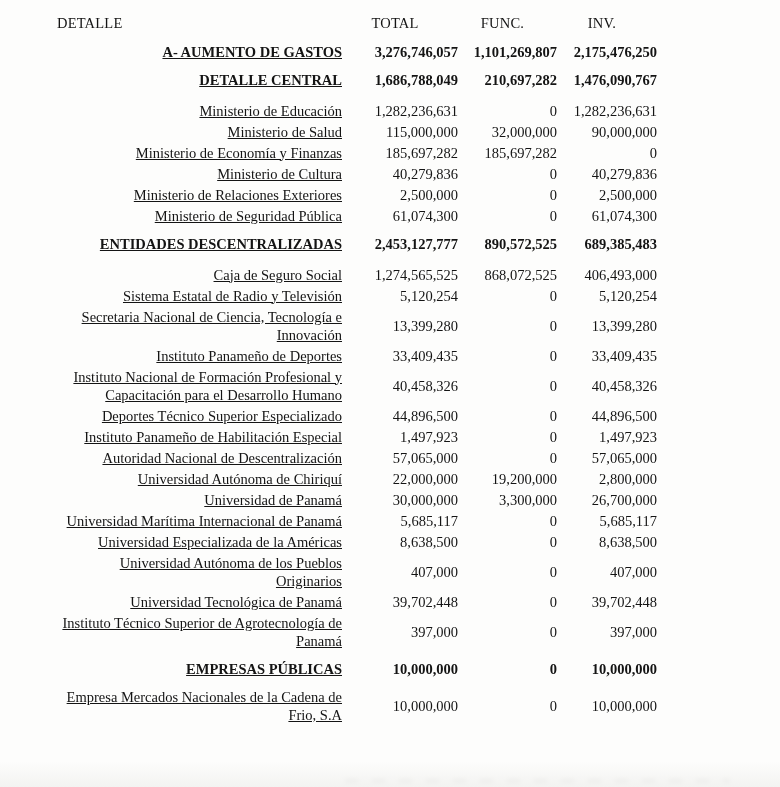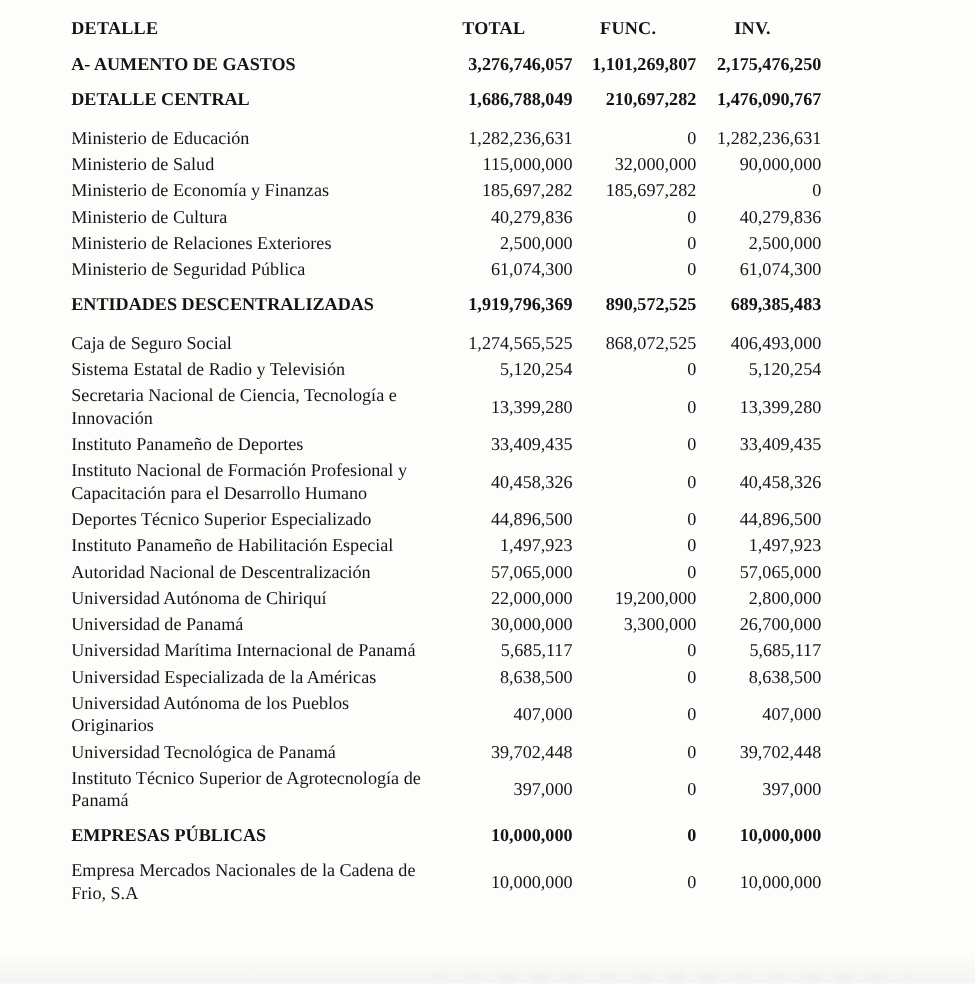--- a/index.html
+++ b/index.html
@@ -34,28 +34,28 @@
   col.c-total  { width: 116px; }
   col.c-func   { width: 99px; }
   col.c-inv    { width: 100px; }
   th, td {
     padding: 1.5px 0;
     vertical-align: middle;
     font-weight: normal;
     overflow: hidden;
   }
   thead th {
-    font-weight: bold;
+    font-weight: normal;
     text-align: left;
     padding-bottom: 2px;
     letter-spacing: 0.2px;
   }
   thead th.num { text-align: center; padding-right: 10px; }
   td.num { text-align: right; white-space: nowrap; }
-  td.lbl { text-align: left; }
+  td.lbl { text-align: right; text-decoration: underline; }
   tr.sec td { font-weight: bold; padding-top: 9px; }
   tr.post td { padding-top: 11px; }
   tr.post2 td { padding-top: 8px; }
   .cutoff-artifact {
     position: absolute;
     left: 345px;
     top: 779px;
     width: 385px;
     height: 7px;
     background: repeating-linear-gradient(
@@ -131,21 +131,21 @@
         <td class="num">2,500,000</td>
       </tr>
       <tr>
         <td class="lbl">Ministerio de Seguridad Pública</td>
         <td class="num">61,074,300</td>
         <td class="num">0</td>
         <td class="num">61,074,300</td>
       </tr>
       <tr class="sec">
         <td class="lbl">ENTIDADES DESCENTRALIZADAS</td>
-        <td class="num">1,919,796,369</td>
+        <td class="num">2,453,127,777</td>
         <td class="num">890,572,525</td>
         <td class="num">689,385,483</td>
       </tr>
       <tr class="post">
         <td class="lbl">Caja de Seguro Social</td>
         <td class="num">1,274,565,525</td>
         <td class="num">868,072,525</td>
         <td class="num">406,493,000</td>
       </tr>
       <tr>

